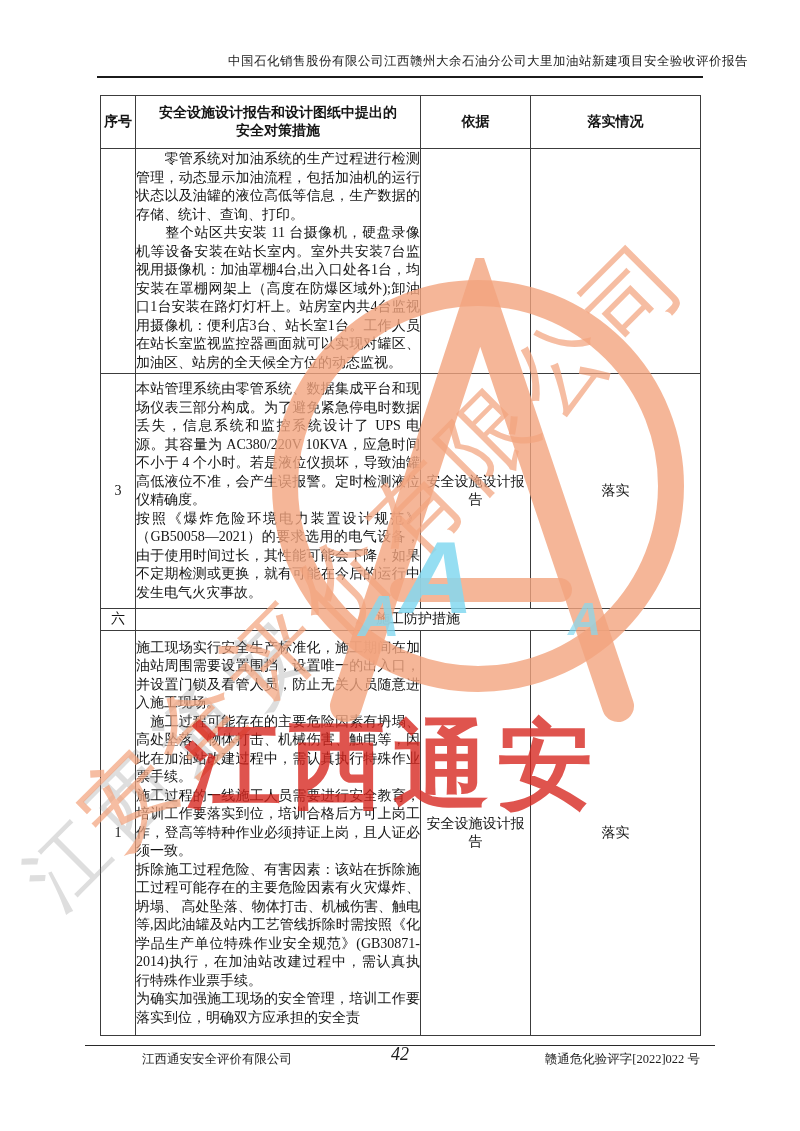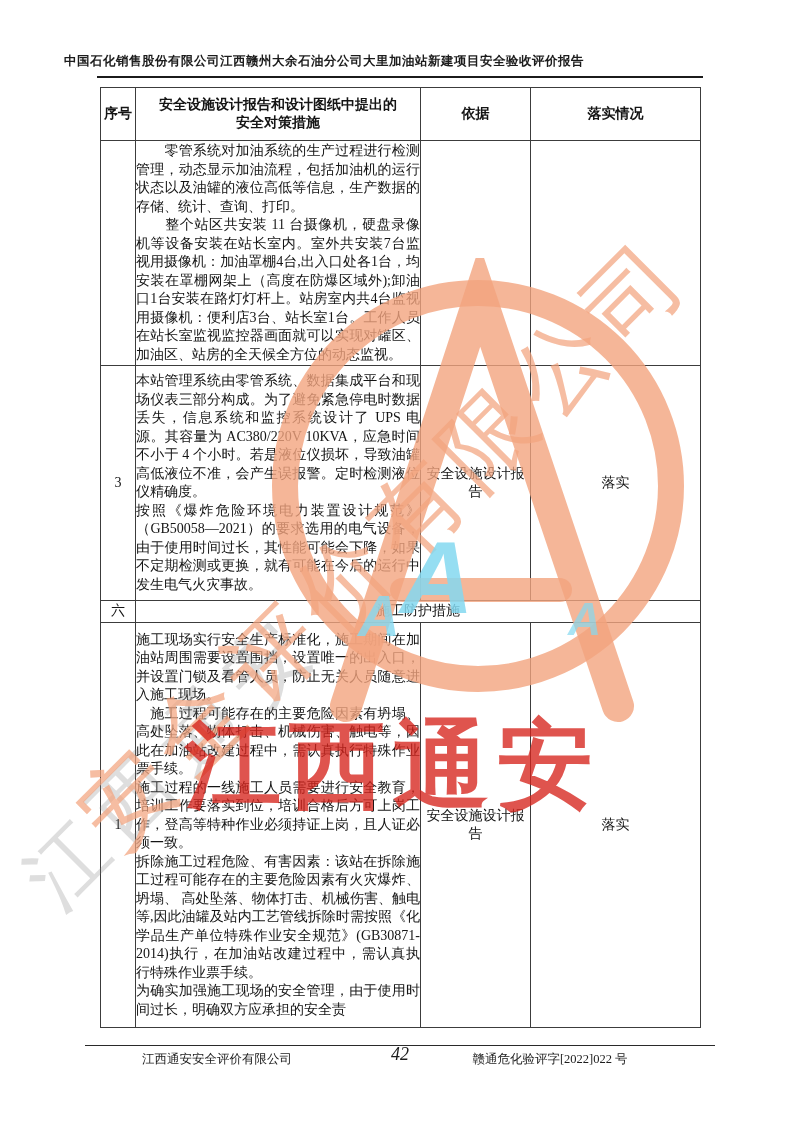--- a/index.html
+++ b/index.html
@@ -3,30 +3,30 @@
 <meta charset="utf-8">
 <style>
   html,body { margin:0; padding:0; background:#e8e8e8; }
   .page {
     position:relative; width:800px; height:1131px; margin:0 auto;
     background:#ffffff; overflow:hidden;
     font-family:"Liberation Serif","DejaVu Serif",serif; color:#1c1c1c;
   }
   
   .doc-header {
-    position:absolute; top:53px; left:64px; width:660px;
-    text-align:left; font-size:12.5px; font-weight:bold; letter-spacing:0.5px;
+    position:absolute; top:53px; left:88px; width:660px;
+    text-align:right; font-size:12.5px; font-weight:normal; letter-spacing:0.5px;
   }
   .header-rule {
     position:absolute; top:76px; left:97px; width:606px; height:0;
     border-top:2px solid #1b1b1b;
   }
   
   table.measures {
-    position:absolute; top:87px; left:100px; width:600px;
+    position:absolute; top:95px; left:100px; width:600px;
     border-collapse:collapse; table-layout:fixed;
   }
   table.measures col.c1{width:35px;} table.measures col.c2{width:285px;}
   table.measures col.c3{width:110px;} table.measures col.c4{width:170px;}
   table.measures th, table.measures td {
     border:1px solid #3c3c3c; padding:0; vertical-align:middle;
     font-size:14px; line-height:18.5px; color:#141414;
   }
   tr.hdr { height:53px; }
   tr.hdr th { font-weight:bold; text-align:center; padding:2px 20px; }
@@ -37,21 +37,21 @@
   td.content p { margin:0; text-align:justify; }
   td.serial { text-align:center; }
   td.basis, td.status { text-align:center; padding:2px 6px; }
   td.section-title { text-align:center; padding:0 6px; }
   
   .footer-rule {
     position:absolute; top:1045px; left:85px; width:630px; height:0;
     border-top:1.5px solid #2a2a2a;
   }
   .footer-left  { position:absolute; top:1051px; left:100px;  font-size:12.5px;margin-left:42px; }
-  .footer-right { position:absolute; top:1051px; left:400px; width:300px; text-align:center; font-size:12.5px; }
+  .footer-right { position:absolute; top:1051px; left:400px; width:300px; text-align:right; font-size:12.5px; }
   .footer-page  { position:absolute; top:1044px; left:350px; width:100px; text-align:center; font-size:18px;font-style:italic; }
   
   .wm { position:absolute; inset:0; pointer-events:none; z-index:5; }
   .wm * { position:absolute; }
   .wm-logo { left:250px; top:258px; }
   .wm-diag {
     left:95px; top:770px; transform:rotate(-45deg); transform-origin:0 50%;
     font-size:92px; letter-spacing:10px; white-space:nowrap;
     color:rgba(242,164,126,0.72); font-family:"Liberation Sans","DejaVu Sans",sans-serif;
   }
@@ -120,21 +120,21 @@
       <td class="section-title" colspan="3">施工防护措施</td>
     </tr>
 
     <tr class="rD">
       <td class="serial">1</td>
       <td class="content">
         <p>施工现场实行安全生产标准化，施工期间在加油站周围需要设置围挡，设置唯一的出入口，并设置门锁及看管人员，防止无关人员随意进入施工现场。</p>
         <p>　施工过程可能存在的主要危险因素有坍塌、高处坠落、物体打击、机械伤害、触电等，因此在加油站改建过程中，需认真执行特殊作业票手续。</p>
         <p>施工过程的一线施工人员需要进行安全教育，培训工作要落实到位，培训合格后方可上岗工作，登高等特种作业必须持证上岗，且人证必须一致。</p>
         <p>拆除施工过程危险、有害因素：该站在拆除施工过程可能存在的主要危险因素有火灾爆炸、坍塌、 高处坠落、物体打击、机械伤害、触电等,因此油罐及站内工艺管线拆除时需按照《化学品生产单位特殊作业安全规范》(GB30871-2014)执行，在加油站改建过程中，需认真执行特殊作业票手续。</p>
-        <p>为确实加强施工现场的安全管理，由于使用时间过长，明确双方应承担的安全责</p>
+        <p>为确实加强施工现场的安全管理，培训工作要落实到位，明确双方应承担的安全责</p>
       </td>
       <td class="basis">安全设施设计报告</td>
       <td class="status">落实</td>
     </tr>
   </tbody>
     </table>
 
   <div class="footer-rule"></div>
   <div class="footer-left">江西通安安全评价有限公司</div>
   <div class="footer-page">42</div>

